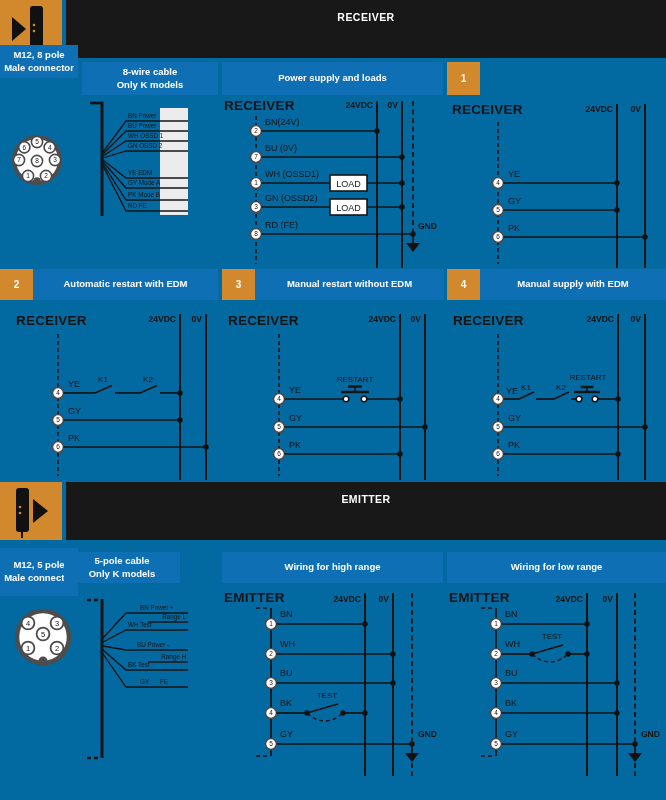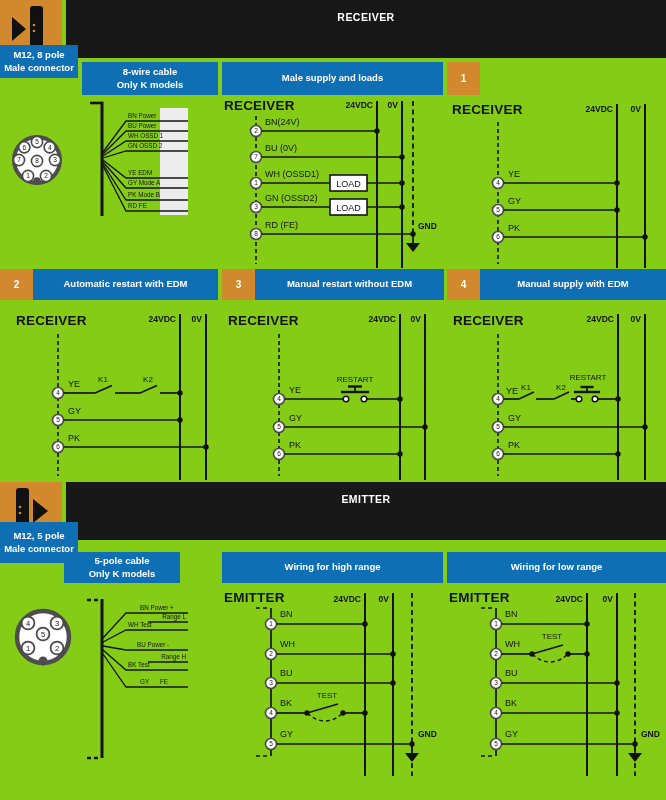--- a/index.html
+++ b/index.html
@@ -1,16 +1,16 @@
 <!DOCTYPE html>
 <html><head>
 <meta charset="utf-8">
 <style>
   html,body{margin:0;padding:0;background:#fff}
-  .page{position:relative;width:666px;height:800px;background:#84cc16;
+  .page{position:relative;width:666px;height:800px;background:#0369a1;
         font-family:"Liberation Sans",sans-serif;overflow:hidden}
   .abs{position:absolute}
   .hdr{background:#0F6FB4;color:#fff;display:flex;flex-direction:column;align-items:center;
        justify-content:center;text-align:center;font-weight:700;font-size:9.5px;line-height:1.32;
        box-sizing:border-box}
   .numbox{background:#D2882C;color:#fff;display:flex;align-items:center;justify-content:center;
           font-weight:700;font-size:10px}
   .bar{background:#181818;color:#fff;font-weight:700;font-size:10.5px;letter-spacing:.45px;
        text-align:center;padding-top:11px;box-sizing:border-box}
   .iconbox{background:#D2882C}
@@ -43,21 +43,21 @@
 
   <div class="abs hdr" style="left:0;top:45px;width:78px;height:33px">
     <span>M12, 8 pole</span>
     <span>Male connector</span>
   </div>
   <div class="abs hdr" style="left:82px;top:62px;width:136px;height:33px">
     <span>8-wire cable</span>
     <span>Only K models</span>
   </div>
   <div class="abs hdr" style="left:222px;top:62px;width:221px;height:33px">
-    <span>Male supply and loads</span>
+    <span>Power supply and loads</span>
   </div>
   <div class="abs numbox" style="left:447px;top:62px;width:33px;height:33px">
     <span>1</span>
   </div>
 
   <svg class="abs" style="left:0;top:96px" width="82" height="172">
     <circle cx="37" cy="64" r="23" fill="#fff" stroke="#4d4d4d" stroke-width="4"></circle>
     <circle cx="37" cy="85" r="3.8" fill="#4d4d4d"></circle>
     <g>
       <circle cx="37" cy="46" r="5.6" fill="#fff" stroke="#4a4a4a" stroke-width="1.6"></circle>
@@ -332,21 +332,21 @@
       <line x1="22" y1="50" x2="22" y2="56" stroke="#111" stroke-width="2"></line>
       <polygon points="33,17 33,41 48,29" fill="#111"></polygon>
       <circle cx="20" cy="25" r="1.3" fill="#D2882C"></circle>
       <circle cx="20" cy="31" r="1.3" fill="#D2882C"></circle>
     </svg>
   </div>
   <div class="abs bar" style="left:66px;top:482px;width:600px;height:58px">
     <span>EMITTER</span>
   </div>
 
-  <div class="abs hdr" style="left:0;top:522px;width:78px;height:41px">
+  <div class="abs hdr" style="left:0;top:548px;width:78px;height:48px">
     <span>M12, 5 pole</span>
     <span>Male connector</span>
   </div>
   <div class="abs hdr" style="left:64px;top:552px;width:116px;height:31px">
     <span>5-pole cable</span>
     <span>Only K models</span>
   </div>
   <div class="abs hdr" style="left:447px;top:552px;width:219px;height:31px">
     <span>Wiring for low range</span>
   </div>

